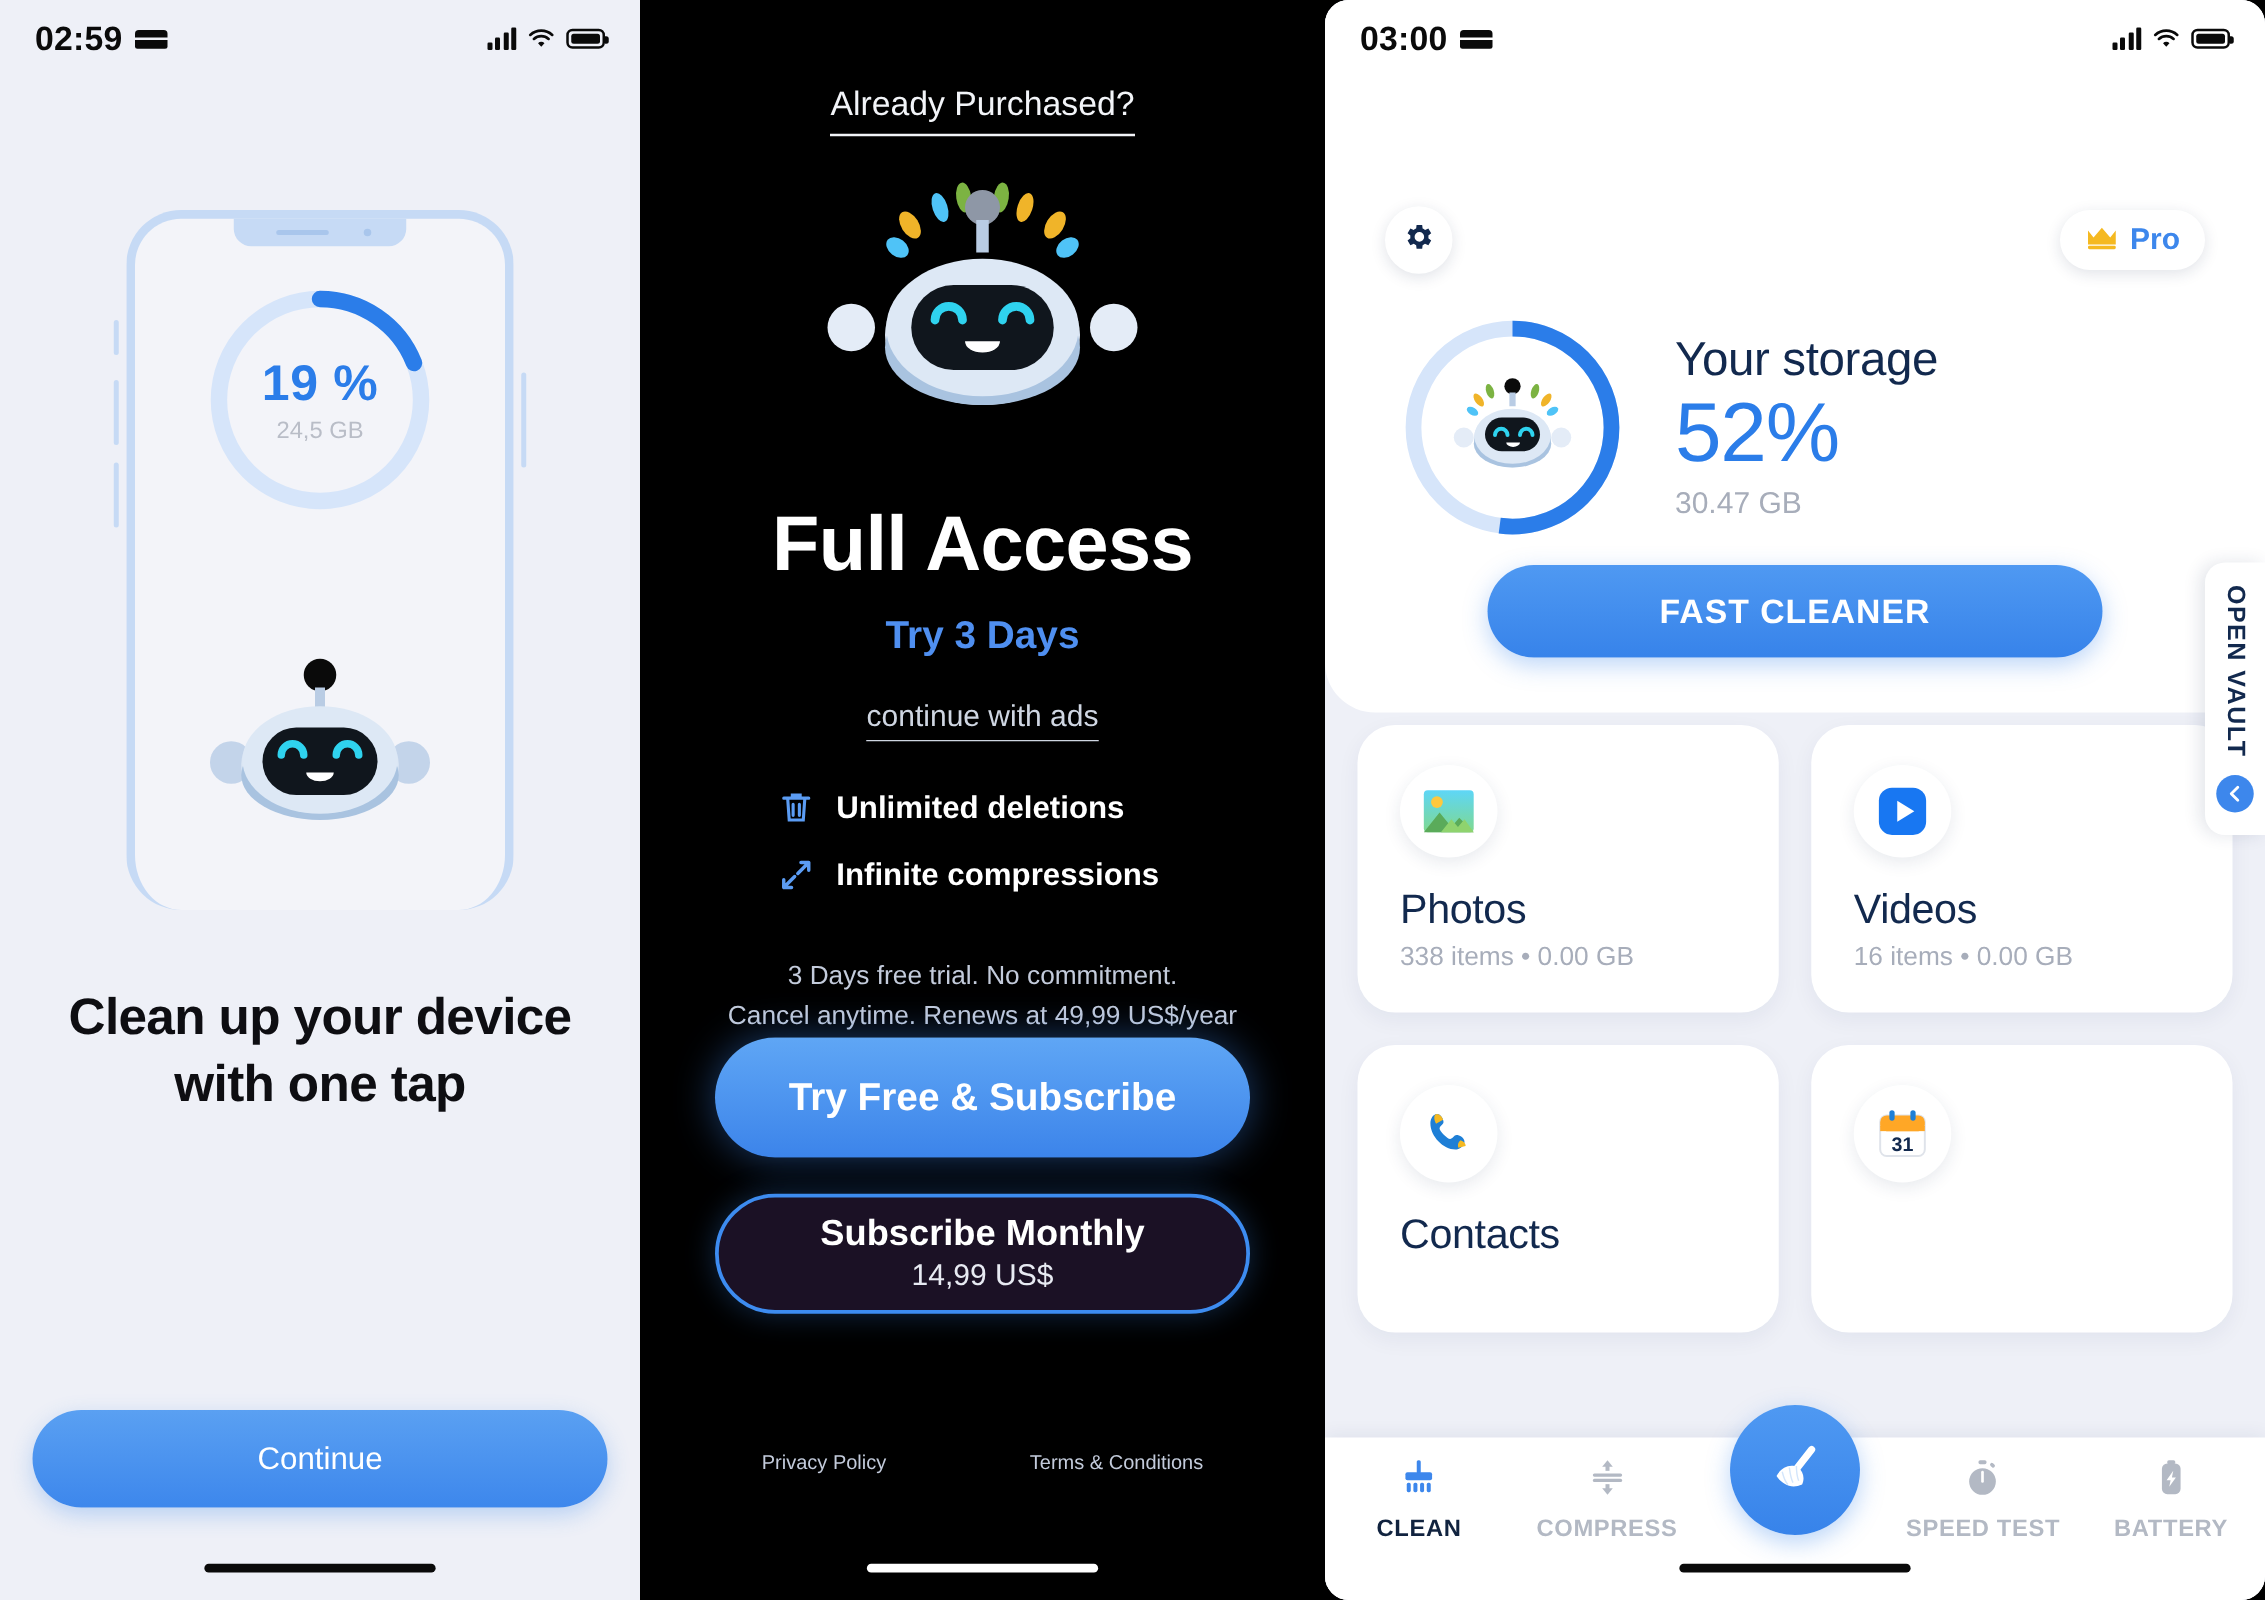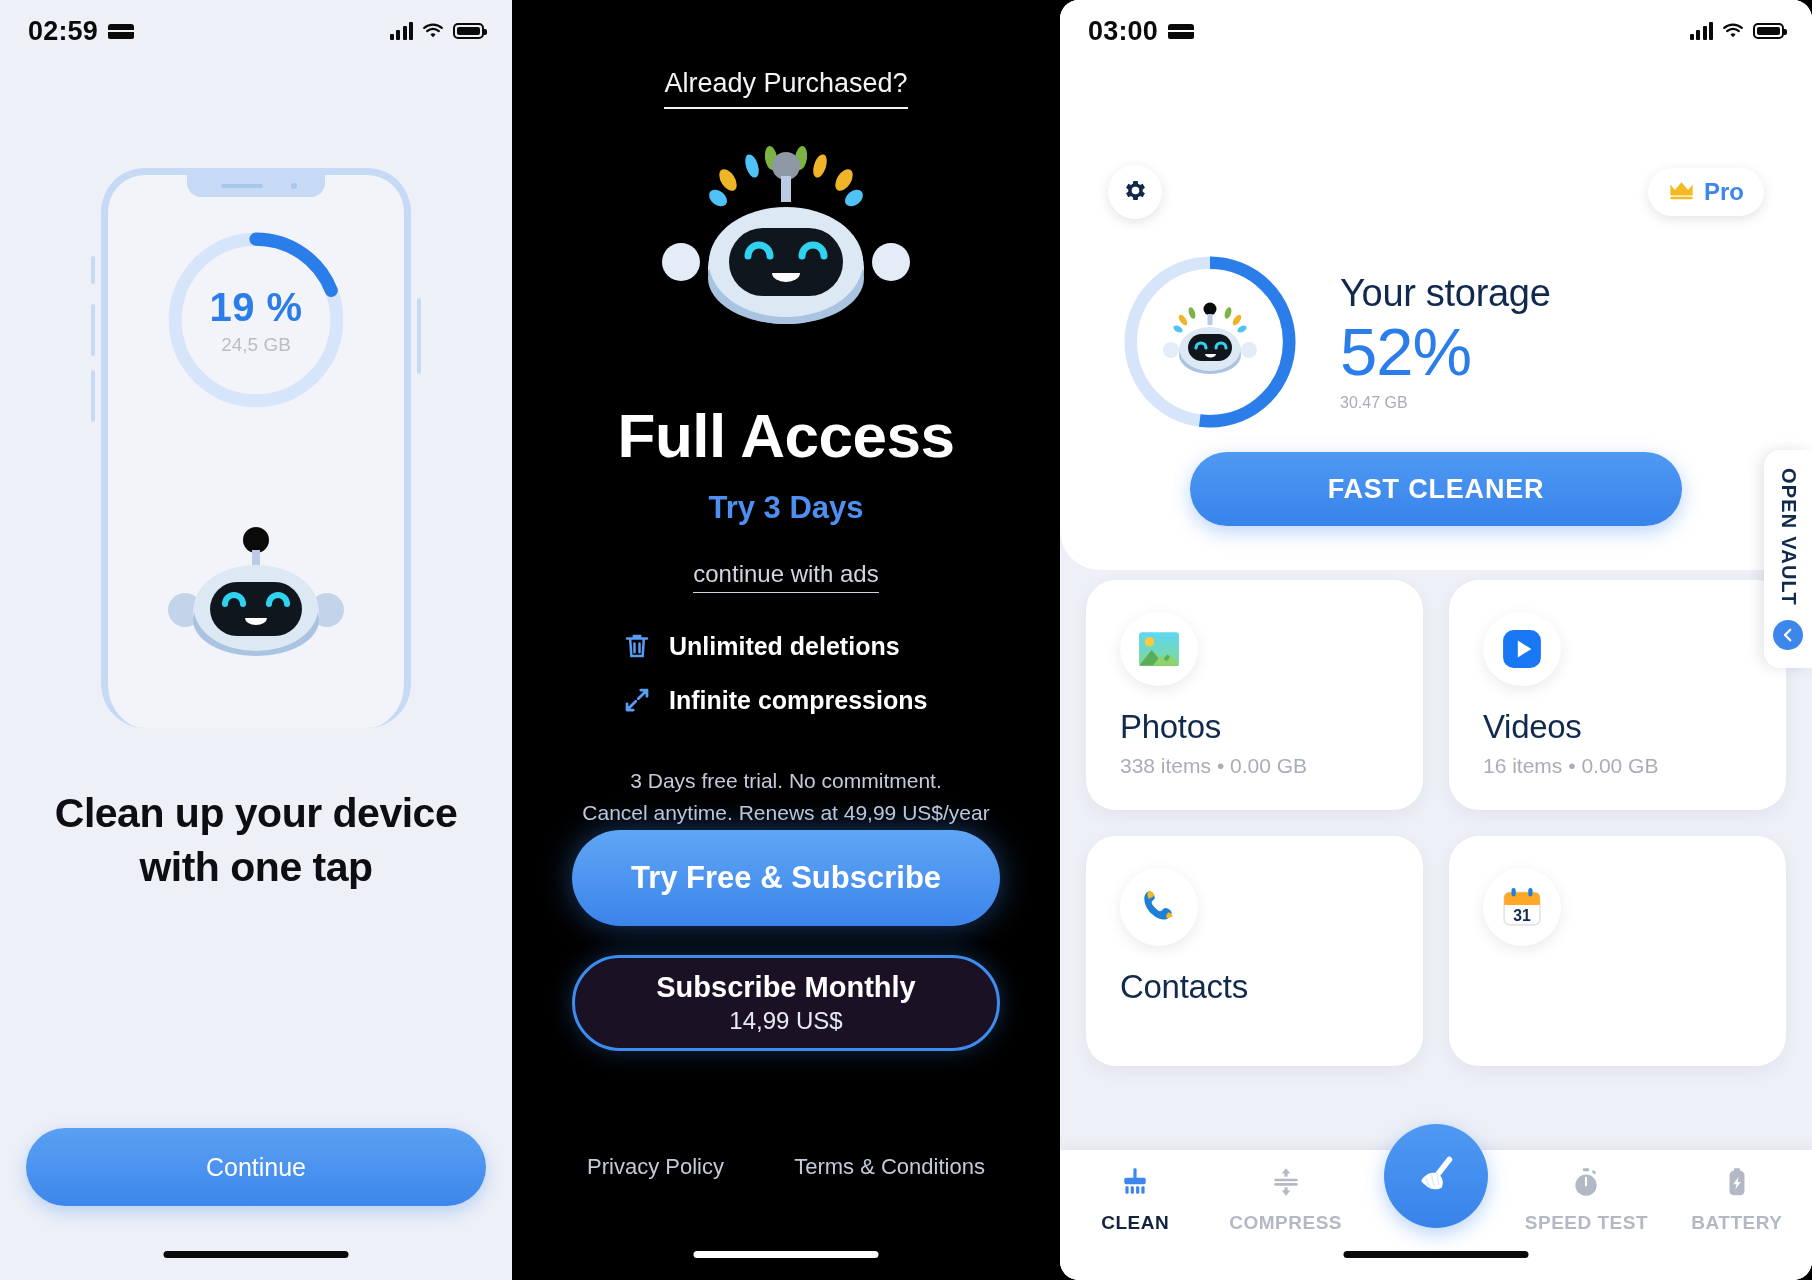--- a/index.html
+++ b/index.html
@@ -106,21 +106,21 @@
              display:flex; align-items:center; justify-content:center;
              box-shadow:0 0 32px rgba(60,132,234,.45); cursor:pointer; }
   .mo-btn { position:absolute; left:60px; right:60px; top:955px; height:96px;
             border-radius:50px; background:#1b1125; border:3px solid #3d8cf0;
             display:flex; flex-direction:column; align-items:center; justify-content:center;
             box-shadow:0 0 24px rgba(61,140,240,.30); cursor:pointer; }
   .mo-t { color:#ffffff; font-size:29px; font-weight:700; }
   .mo-p { color:#e7eaf2; font-size:24px; margin-top:3px; }
   .p2-links { position:absolute; bottom:100px; left:0; right:0;
               display:flex; justify-content:space-around; padding:0 40px; }
-  .p2-links span { color:#c3cbdb; font-size:22px; cursor:pointer; }
+  .p2-links span { color:#c3cbdb; font-size:16px; cursor:pointer; }
 
   
   .p3-bg { position:absolute; inset:0; background:#eef0f7; }
   .p3-top-card { position:absolute; top:0; left:0; right:0; height:570px;
                  background:#ffffff; border-radius:0 0 40px 40px; }
   .gear-btn { position:absolute; top:165px; left:48px; width:54px; height:54px;
               border-radius:50%; background:#ffffff; display:flex; align-items:center;
               justify-content:center; box-shadow:0 3px 12px rgba(20,40,80,.13); cursor:pointer; }
   .pro-btn { position:absolute; top:168px; right:48px; height:48px; padding:0 20px;
              border-radius:24px; background:#ffffff; display:flex; align-items:center;
@@ -128,21 +128,21 @@
   .pro-lbl { color:#3d87ec; font-size:24px; font-weight:700; }
 
   .storage-row { position:absolute; top:252px; left:60px; right:50px;
                  display:flex; align-items:center; gap:40px; }
   .st-ring { position:relative; width:180px; height:180px; flex:0 0 180px; }
   .robot3 { position:absolute; top:46px; left:41px; width:98px; height:82px; }
   .st-info { display:flex; flex-direction:column; }
   .st-title { font-size:38px; font-weight:500; color:#12294e; letter-spacing:-.3px; }
   .st-pct { font-size:67px; font-weight:500; color:#2b7de9; line-height:1.05;
             letter-spacing:-1px; margin-top:2px; }
-  .st-gb { font-size:16px; color:#a7adba; margin-top:6px; }
+  .st-gb { font-size:24px; color:#a7adba; margin-top:6px; }
 
   .fast-btn { position:absolute; top:452px; left:130px; right:130px; height:74px;
               border-radius:37px; background:linear-gradient(180deg,#4f99f2 0%,#3783ea 100%);
               color:#fff; font-size:27px; font-weight:600; letter-spacing:.8px;
               display:flex; align-items:center; justify-content:center;
               box-shadow:0 6px 20px rgba(55,131,234,.34); cursor:pointer; }
 
   .grid { position:absolute; top:580px; left:26px; right:26px;
           display:grid; grid-template-columns:1fr 1fr; gap:26px; }
   .card { background:#ffffff; border-radius:30px; height:230px; padding:32px 34px;

